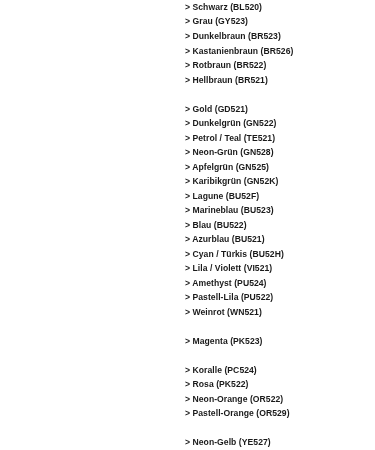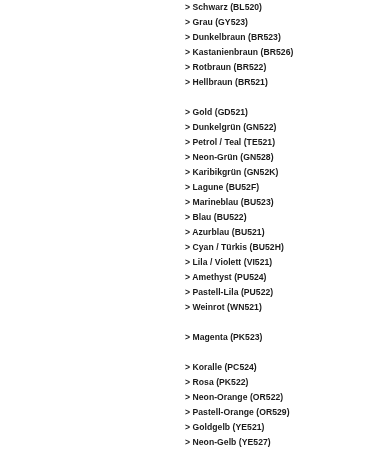--- a/index.html
+++ b/index.html
@@ -205,20 +205,29 @@
         <div class="swatch">
           <div class="swatch-fill" style="background: rgb(24, 192, 66);"></div>
         </div>
         <div class="label-cell">
           <span class="label-text">&gt; Neon-Grün (GN528)</span>
         </div>
       </div>
       <div class="color-row">
         <div class="row-gutter"></div>
         <div class="swatch">
+          <div class="swatch-fill" style="background: rgb(150, 199, 42);"></div>
+        </div>
+        <div class="label-cell">
+          <span class="label-text">&gt; Apfelgrün (GN525)</span>
+        </div>
+      </div>
+      <div class="color-row">
+        <div class="row-gutter"></div>
+        <div class="swatch">
           <div class="swatch-fill" style="background: rgb(134, 201, 175);"></div>
         </div>
         <div class="label-cell">
           <span class="label-text">&gt; Karibikgrün (GN52K)</span>
         </div>
       </div>
       <div class="color-row">
         <div class="row-gutter"></div>
         <div class="swatch">
           <div class="swatch-fill" style="background: rgb(20, 88, 127);"></div>
@@ -353,23 +362,20 @@
           <div class="swatch-fill" style="background: rgb(251, 155, 36);"></div>
         </div>
         <div class="label-cell">
           <span class="label-text">&gt; Pastell-Orange (OR529)</span>
         </div>
       </div>
       <div class="color-row">
         <div class="row-gutter"></div>
         <div class="swatch">
           <div class="swatch-fill" style="background: rgb(232, 196, 20);"></div>
-        </div>
-        <div class="label-cell">
-          <span class="label-text">&gt; Goldgelb (YE521)</span>
         </div>
       </div>
       <div class="color-row">
         <div class="row-gutter"></div>
         <div class="swatch">
           <div class="swatch-fill" style="background: rgb(227, 227, 18);"></div>
         </div>
         <div class="label-cell">
           <span class="label-text">&gt; Neon-Gelb (YE527)</span>
         </div>

